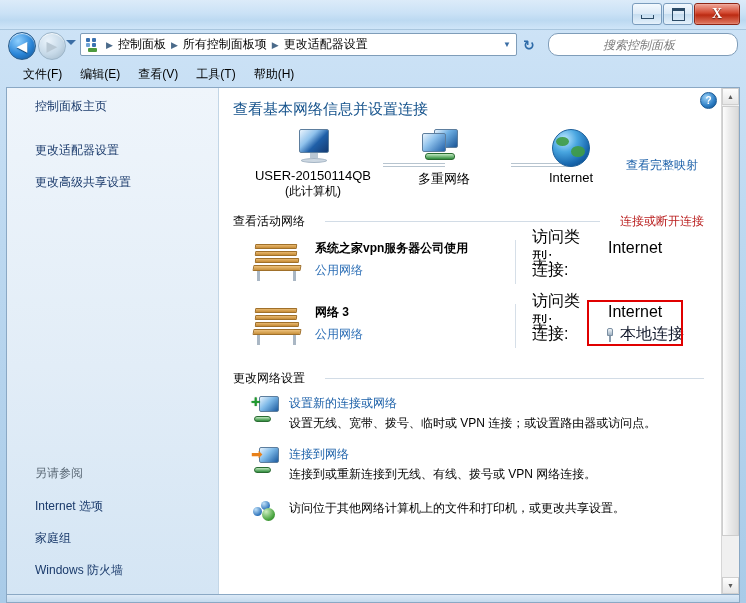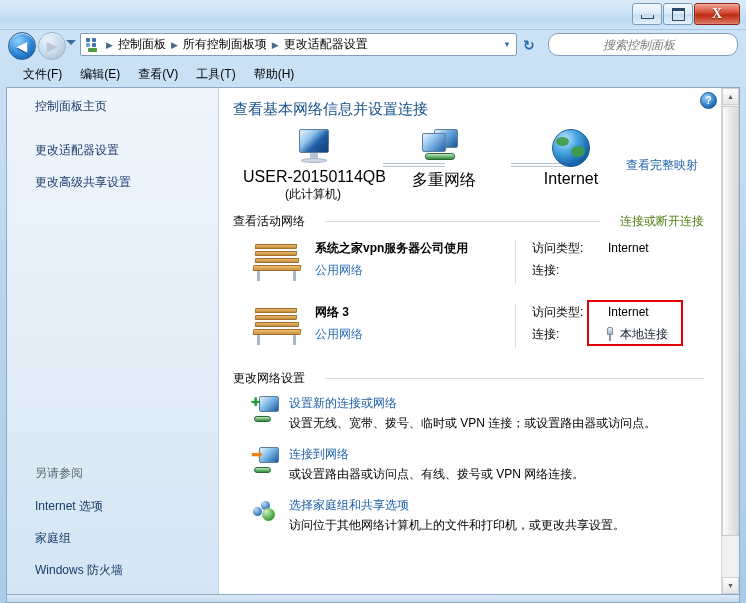--- a/index.html
+++ b/index.html
@@ -109,21 +109,21 @@
   .sb-arrow.bottom{position:absolute;bottom:0;left:0;}
   #sb-thumb{position:absolute;left:0;top:18px;width:17px;height:430px;
     background:linear-gradient(90deg,#fdfdfd,#ececec 40%,#dadada);border:1px solid #cdcdcd;box-sizing:border-box;}
 
   #maininner{position:absolute;left:0;top:0;right:17px;bottom:0;padding:12px 18px 0 14px;box-sizing:border-box;}
   h1.page-title{font-size:15px;font-weight:normal;color:#16538c;margin:0 0 10px 0;}
 
   
   #netmap{position:relative;height:78px;margin:0 0 4px 0;}
   .node{position:absolute;text-align:center;width:140px;}
-  .node .lbl{font-size:16px;color:#000;margin-top:3px;white-space:nowrap;}
+  .node .lbl{font-size:13px;color:#000;margin-top:3px;white-space:nowrap;}
   .node .sub{font-size:12px;color:#000;}
   .link-line{position:absolute;height:1px;background:#b7c4cf;top:34px;}
   .link-line::after{content:"";position:absolute;left:0;top:3px;width:100%;height:1px;background:#b7c4cf;}
   #viewmap{position:absolute;right:6px;top:28px;font-size:12px;color:#1a5fa8;white-space:nowrap;}
 
   
   .ico-monitor{width:40px;height:36px;position:relative;margin:0 auto;}
   .ico-monitor .screen{position:absolute;left:6px;top:0;width:30px;height:24px;border-radius:2px;
     background:linear-gradient(135deg,#eaf4fd 0%,#8fc2ec 35%,#1f5fa8 60%,#143b72 100%);border:1px solid #5d7e9e;box-sizing:border-box;}
   .ico-monitor .neck{position:absolute;left:17px;top:24px;width:8px;height:5px;background:#b9c7d4;}
@@ -137,39 +137,39 @@
     background:linear-gradient(180deg,#bfe8bf,#2f8b3b);border:1px solid #2a6b32;box-sizing:border-box;}
   .ico-globe{width:36px;height:36px;border-radius:50%;margin:0 auto;
     background:radial-gradient(circle at 32% 26%,#bfe8ff 0%,#49a6e0 35%,#1766ad 70%,#0b3f73 100%);
     border:1px solid #1b5f9b;position:relative;overflow:hidden;}
   .ico-globe::before{content:"";position:absolute;left:3px;top:7px;width:13px;height:9px;border-radius:50%;background:#3f9b46;opacity:.92;}
   .ico-globe::after{content:"";position:absolute;right:4px;top:16px;width:14px;height:11px;border-radius:50%;background:#3f9b46;opacity:.92;}
 
   .sec-head{display:flex;align-items:center;gap:20px;margin:6px 0 2px 0;}
   .sec-head .t{font-size:12px;color:#000;white-space:nowrap;}
   .sec-head .rule{flex:1;height:1px;background:#d2dce6;}
-  .sec-head .act{font-size:12px;color:#4d7c0f;white-space:nowrap;font-family:Liberation Mono, monospace;}
+  .sec-head .act{font-size:12px;color:#b91c1c;white-space:nowrap;font-family:Liberation Mono, monospace;}
 
   .net-row{display:flex;align-items:flex-start;padding:8px 0 6px 18px;}
   .ico-bench{width:54px;height:40px;position:relative;flex:none;margin-top:2px;}
   .ico-bench .plank{position:absolute;left:4px;height:5px;border-radius:1px;
     background:linear-gradient(180deg,#e8b870,#c68c36);border:1px solid #a0702a;box-sizing:border-box;}
   .ico-bench .p1{top:2px;width:42px;transform:skewX(-6deg);}
   .ico-bench .p2{top:9px;width:42px;transform:skewX(-6deg);}
   .ico-bench .p3{top:16px;width:44px;transform:skewX(-4deg);}
   .ico-bench .seat{position:absolute;left:2px;top:23px;width:48px;height:6px;border-radius:1px;
     background:linear-gradient(180deg,#edc17c,#c9913c);border:1px solid #a0702a;box-sizing:border-box;transform:skewX(-10deg);}
   .ico-bench .leg{position:absolute;width:3px;height:10px;background:#aab7c4;top:29px;}
   .ico-bench .l1{left:6px;}
   .ico-bench .l2{left:42px;}
   .net-name-col{width:210px;padding-left:10px;box-sizing:border-box;}
   .net-name{font-size:12px;font-weight:bold;color:#000;}
   .net-type{font-size:12px;color:#2a6db5;margin-top:5px;}
   .net-div{width:1px;background:#d6dfe8;align-self:stretch;margin:0 16px 0 0;}
-  .net-info{font-size:12px;position:relative;}
+  .net-info{font-size:16px;position:relative;}
   .info-line{display:flex;align-items:center;margin-bottom:6px;height:16px;}
   .info-key{width:62px;color:#000;}
   .info-val{color:#000;padding-left:14px;}
   .conn-link{color:#0f172a;}
   .ico-plug{display:inline-block;width:12px;height:14px;position:relative;vertical-align:-3px;margin-right:4px;}
   .ico-plug .body{position:absolute;left:3px;top:0;width:6px;height:8px;border-radius:2px 2px 0 0;background:linear-gradient(180deg,#f2f6fa,#9fb2c3);border:1px solid #7b8fa2;box-sizing:border-box;}
   .ico-plug .wire{position:absolute;left:5px;top:8px;width:2px;height:6px;background:#8a9cad;}
   #redbox{position:absolute;border:2px solid #e00000;pointer-events:none;}
 
   .set-row{display:flex;align-items:flex-start;padding:6px 0 8px 18px;}
@@ -391,34 +391,33 @@
         </div>
 
         <div class="set-row">
           <div class="set-icon">
             <span class="mini-mon"></span>
               <span class="mini-cable"></span>
               <span class="badge-arrow">➡</span>
           </div>
           <div class="set-text">
             <div class="set-link">连接到网络</div>
-            <div class="set-desc">或设置路由器或访问点、有线、拨号或 VPN 网络连接。</div>
+            <div class="set-desc">连接到或重新连接到无线、有线、拨号或 VPN 网络连接。</div>
           </div>
         </div>
 
         <div class="set-row">
           <div class="set-icon">
             <span class="ico-homegroup">
                 <span class="b1"></span>
                 <span class="b2"></span>
                 <span class="b3"></span>
               </span>
           </div>
           <div class="set-text">
-            <div class="set-link">选择家庭组和共享选项</div>
             <div class="set-desc">访问位于其他网络计算机上的文件和打印机，或更改共享设置。</div>
           </div>
         </div>
 
       </div>
 
 
       <div id="vscroll">
         <div class="sb-arrow">▲</div>
         <div id="sb-thumb"></div>

